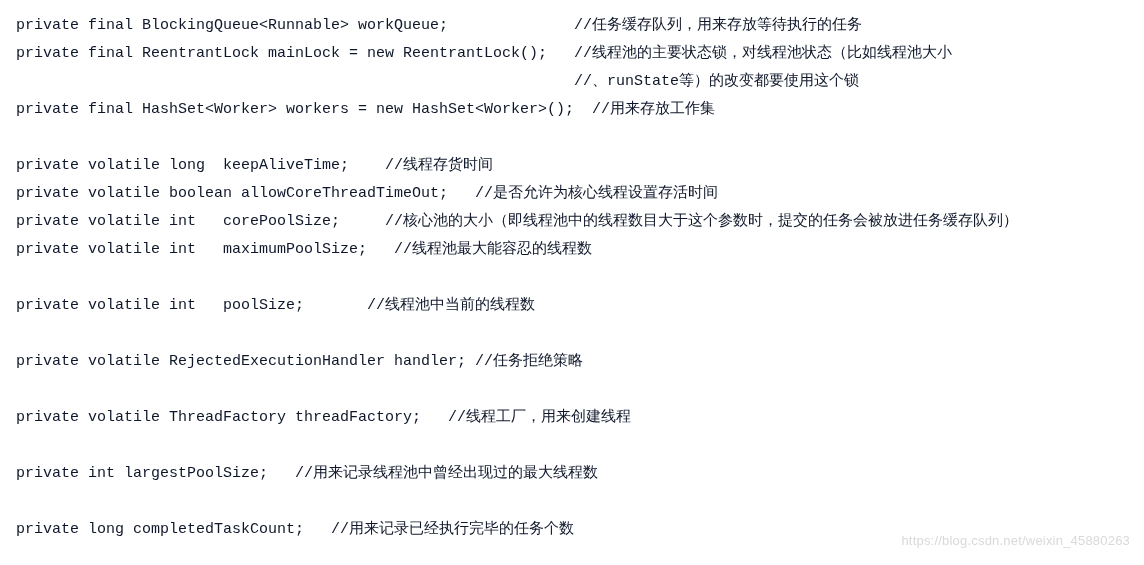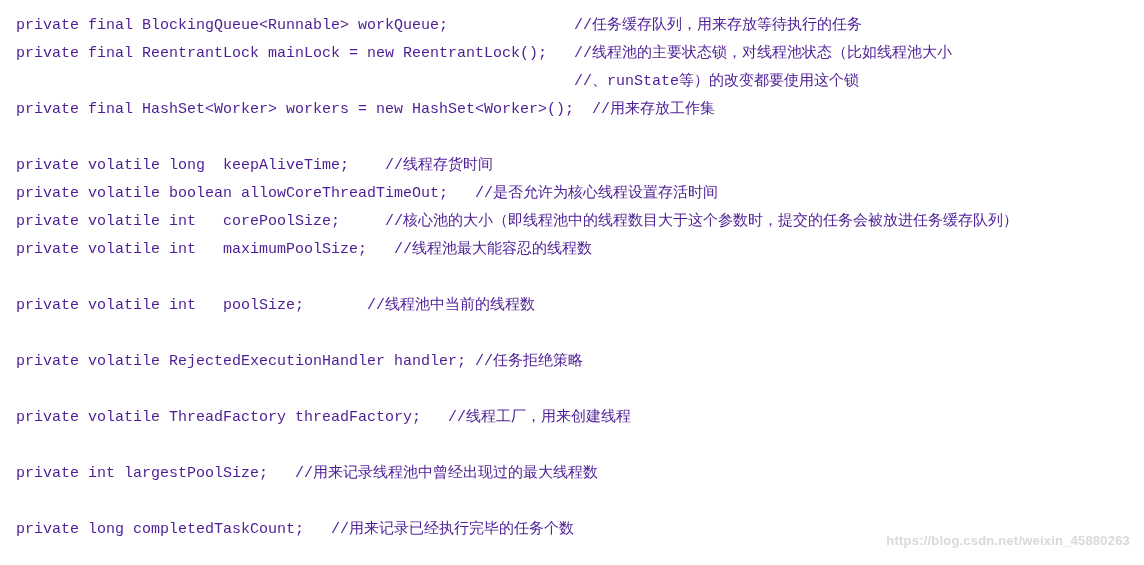--- a/index.html
+++ b/index.html
@@ -11,34 +11,33 @@
   body {
     padding: 12px 16px;
     box-sizing: border-box;
     position: relative;
   }
   pre.code {
     margin: 0;
     font-family: Consolas, "Courier New", monospace;
     font-size: 15px;
     line-height: 28px;
-    color: #4c1d95;
+    color: #0f172a;
     white-space: pre-wrap;
     word-break: break-all;
   }
   .watermark {
     position: absolute;
     right: 14px;
     bottom: 8px;
     font-family: Arial, sans-serif;
     font-size: 13px;
     color: #d9d9d9;
     letter-spacing: 0.2px;
     pointer-events: none;
-    font-weight: bold;
   }
 </style>
 </head>
 <body>
 
 <pre class="code" id="code-block">private final BlockingQueue&lt;Runnable&gt; workQueue;              //任务缓存队列，用来存放等待执行的任务
 private final ReentrantLock mainLock = new ReentrantLock();   //线程池的主要状态锁，对线程池状态（比如线程池大小
                                                               //、runState等）的改变都要使用这个锁
 private final HashSet&lt;Worker&gt; workers = new HashSet&lt;Worker&gt;();  //用来存放工作集
  

